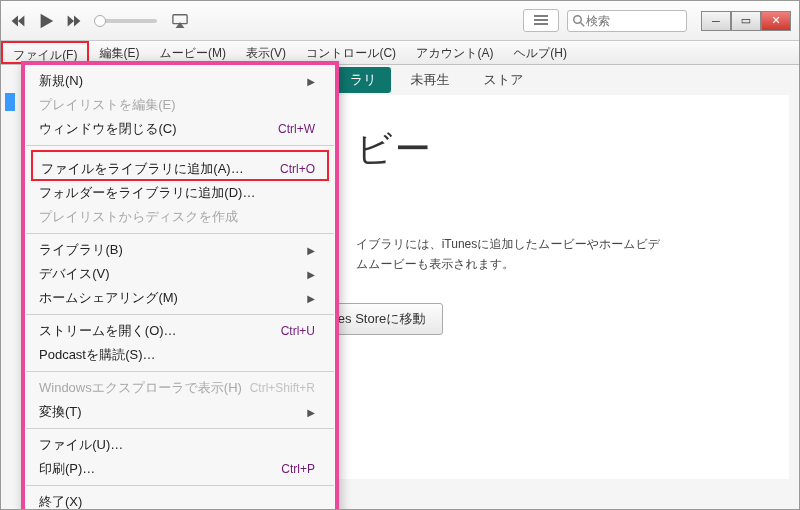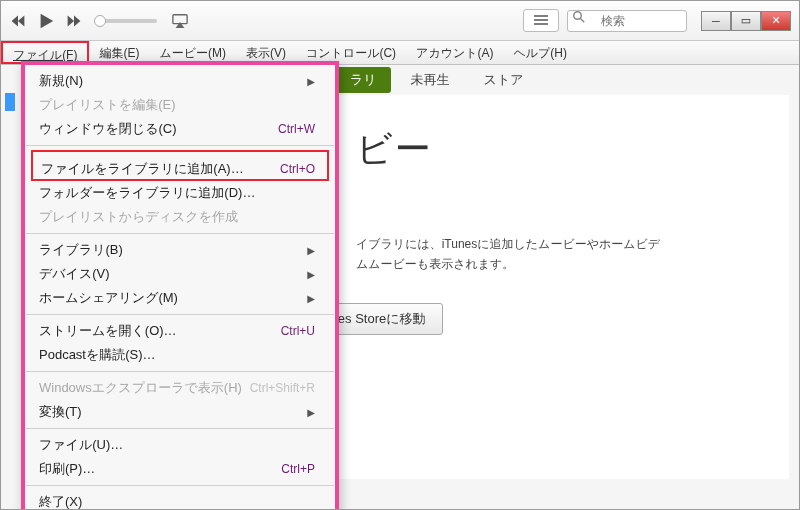--- a/index.html
+++ b/index.html
@@ -12,35 +12,35 @@
   .vol { display:flex; align-items:center; margin-left:14px; }
   .vol-track { width:60px; height:4px; background:#ccc; border-radius:2px; position:relative; }
   .vol-knob { width:12px; height:12px; background:#fff; border:1px solid #aaa; border-radius:50%; position:absolute; left:-3px; top:-4px; }
   .airplay { margin-left:14px; color:#666; }
 
   .center-logo { flex:1; display:flex; justify-content:center; align-items:center; }
   .center-logo span { font-size:28px; color:#6d6d6d; }
 
   .right-tools { display:flex; align-items:center; gap:8px; }
   .list-btn { border:1px solid #bbb; background:#fff; padding:3px 10px; border-radius:3px; color:#555; font-size:13px; }
-  .search-box { border:1px solid #bbb; background:#fff; height:22px; width:120px; border-radius:3px; display:flex; padding:0 5px; gap:16px; color:#888; font-size:12px; }
+  .search-box { border:1px solid #bbb; background:#fff; height:22px; width:120px; border-radius:3px; display:flex; align-items:center; padding:0 5px; gap:1px; color:#888; font-size:12px; }
   .search-box input { border:none; outline:none; width:80px; font-size:12px; }
 
   .win-ctrls { display:flex; gap:0; margin-left:6px; }
   .win-btn { width:30px; height:20px; border:1px solid #888; background:linear-gradient(#f6f6f6,#d8d8d8); font-size:11px; display:flex; align-items:center; justify-content:center; color:#333; }
   .win-close { background:linear-gradient(#f08080,#cc3a2e); color:#fff; }
 
   .menubar { height:24px; background:linear-gradient(#fbfbfb,#ececec); border-bottom:1px solid #c0c0c0; display:flex; font-size:12px; color:#333; }
   .menubar .mi { padding:4px 10px; cursor:pointer; }
-  .hi-red { border:2px solid #e23;text-decoration:underline; }
+  .hi-red { border:2px solid #e23; }
 
   .tab-row { height:30px; display:flex; align-items:center; font-size:13px; }
   .tab-ph { width:335px; height:100%; } 
   .tab { padding:4px 14px; color:#444; margin-right:6px; }
-  .tab.active { background:#4d7c0f; color:#fff; border-radius:3px; }
+  .tab.active { background:#0f766e; color:#fff; border-radius:3px; }
   
   .content { position:absolute; left:335px; top:94px; right:10px; bottom:30px; background:#fff; padding:30px 10px 10px 20px; color:#333; }
   .content h1 { font-size:36px; font-weight:400; margin-bottom:60px; letter-spacing:2px; }
   .content p { font-size:12px; line-height:1.7; color:#444; }
   .store-btn { margin-top:28px; display:inline-block; border:1px solid #aaa; background:linear-gradient(#fdfdfd,#e8e8e8); padding:6px 16px; font-size:13px; border-radius:3px; cursor:pointer; margin-left:-60px; }
 
   .dropdown { position:absolute; left:20px; top:60px; width:318px; background:#f7f7f7; border:4px solid #ec4899; box-shadow:2px 4px 10px rgba(0,0,0,0.25); font-size:13px; padding:4px 0; z-index:20; }
   .dd-row { display:flex; justify-content:space-between; align-items:center; padding:3px 20px 3px 14px; color:#222; cursor:pointer; min-height:21px; }
   .dd-row.disabled { color:#a8a8a8; cursor:default; }
   .dd-row .sc { color:#701a75; font-size:12px; }

